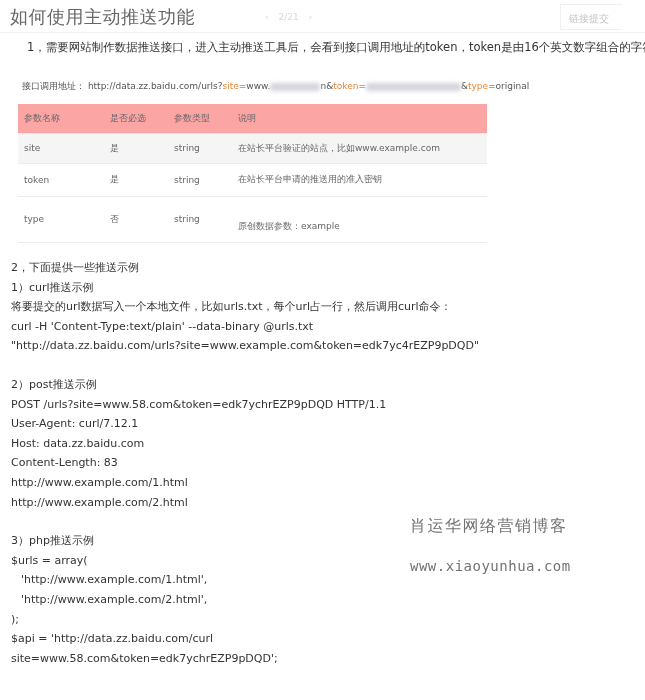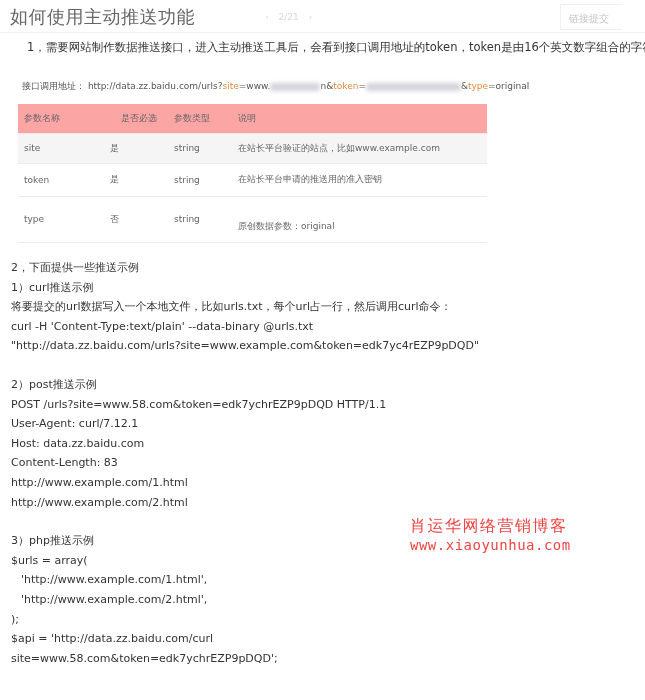--- a/index.html
+++ b/index.html
@@ -18,29 +18,29 @@
   .api-url .orange { color: #e3893f; }
   .api-url .blur { display: inline-block; height: 8px; background: #d4d4dc; filter: blur(2px); vertical-align: middle; border-radius: 2px; }
   .param-table { position: absolute; left: 18px; top: 104px; width: 469px; border-collapse: collapse; font-size: 9px; color: #666; }
   .param-table td, .param-table th { text-align: left; font-weight: normal; padding: 0 0 0 6px; }
   .param-table tr { border-bottom: 1px solid #ececec; }
   .param-table thead tr { background: #fca5a5; height: 29px; }
   .param-table tr.row-site { background: #f5f5f5; height: 30px; }
   .param-table tr.row-token { height: 33px; }
   .param-table tr.row-type { height: 46px; }
   .param-table .c1 { width: 80px; }
-  .param-table .c2 { width: 58px; text-align: center; }
+  .param-table .c2 { width: 58px; }
   .param-table .c3 { width: 58px; }
   .desc-low { padding-top: 14px !important; }
   .content { position: absolute; left: 11px; top: 258px; font-size: 11px; color: #333; line-height: 19.6px; white-space: nowrap; }
   .content .gap { height: 19px; }
   .content .indent { padding-left: 10px; }
-  .watermark { position: absolute; left: 410px; top: 516px; color: #ef4444; }
+  .watermark { position: absolute; left: 410px; top: 516px; color: #737373; }
   .watermark .wm-cn { font-size: 16px; letter-spacing: 1.5px; }
-  .watermark .wm-url { font-family: "DejaVu Sans Mono", "Liberation Mono", monospace; font-size: 14px; margin-top: 0; letter-spacing: 0.5px; }
+  .watermark .wm-url { font-family: "DejaVu Sans Mono", "Liberation Mono", monospace; font-size: 14px; margin-top: 21px; letter-spacing: 0.5px; }
 </style>
 </head>
 <body>
 
 <div class="topbar">
   <div class="title">如何使用主动推送功能</div>
   <div class="pager">
     <span>‹</span>
     <span>2/21</span>
     <span>›</span>
@@ -74,21 +74,21 @@
     <tr class="row-token">
       <td>token</td>
       <td>是</td>
       <td>string</td>
       <td>在站长平台申请的推送用的准入密钥</td>
     </tr>
     <tr class="row-type">
       <td>type</td>
       <td>否</td>
       <td>string</td>
-      <td class="desc-low">原创数据参数：original</td>
+      <td class="desc-low">原创数据参数：example</td>
     </tr>
   </tbody>
 </table>
 
 <div class="content">
   <div>2，下面提供一些推送示例</div>
   <div>1）curl推送示例</div>
   <div>将要提交的url数据写入一个本地文件，比如urls.txt，每个url占一行，然后调用curl命令：</div>
   <div>curl -H 'Content-Type:text/plain' --data-binary @urls.txt</div>
   <div>"http://data.zz.baidu.com/urls?site=www.example.com&amp;token=edk7yc4rEZP9pDQD"</div>

